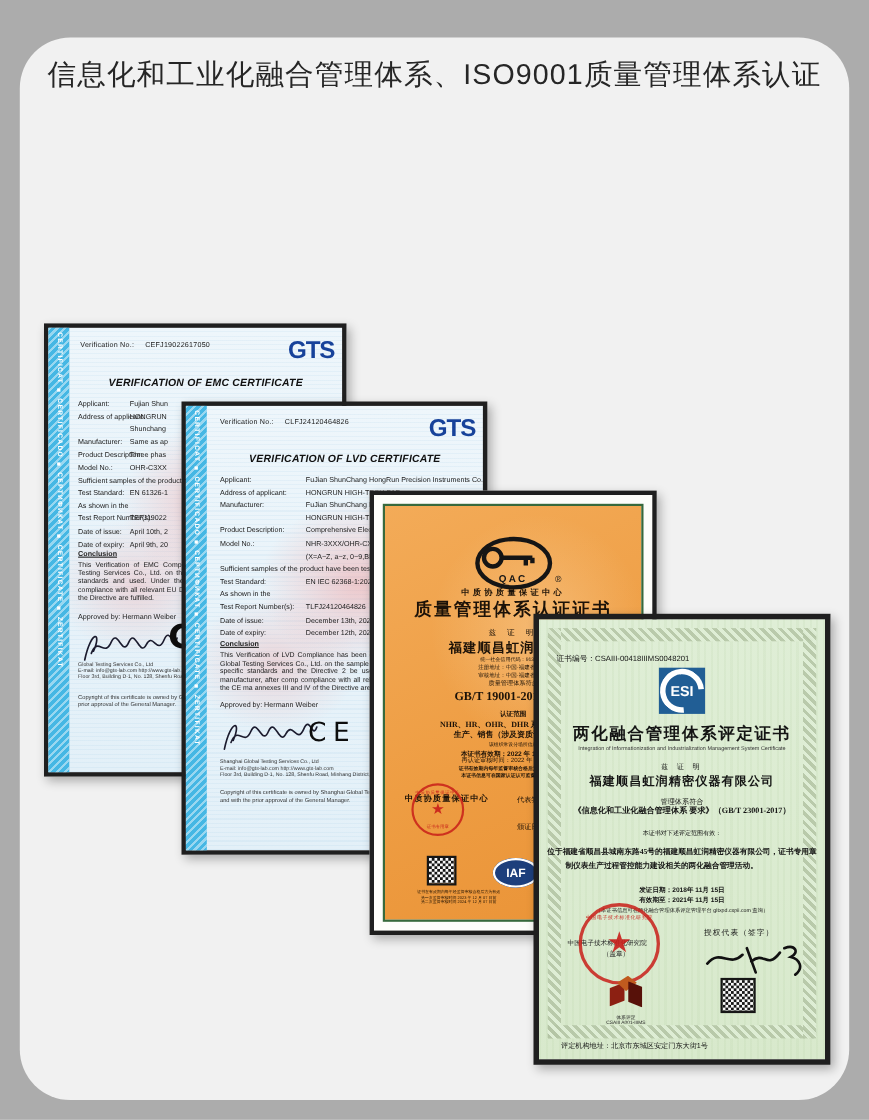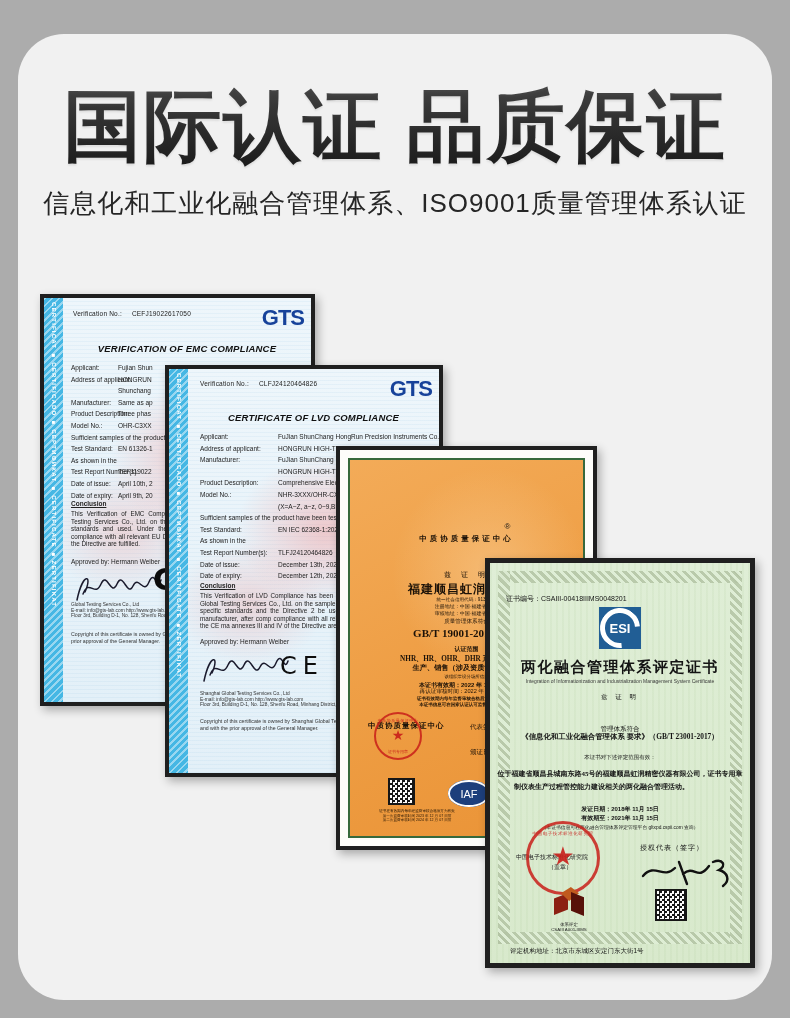--- a/index.html
+++ b/index.html
@@ -65,21 +65,21 @@
   .serif{font-family:"Liberation Serif","DejaVu Serif",serif;}
   .qleft{position:absolute;color:#1c1208;}
   .seal{position:absolute;border-radius:50%;border:2.5px solid rgba(200,30,25,.85);
         color:rgba(200,30,25,.9);text-align:center;}
   .seal .star{position:absolute;left:50%;top:50%;transform:translate(-50%,-54%);}
   .seal .ring-text{position:absolute;left:0;right:0;top:4px;font-size:4px;letter-spacing:.5px;}
   .seal .seal-label{position:absolute;left:0;right:0;bottom:4px;font-size:4px;}
   .qr{position:absolute;background-image:repeating-conic-gradient(#161616 0% 25%, #fafafa 0% 50%);
       background-size:5px 5px;border:2px solid #161616;box-sizing:border-box;}
   .iaf{position:absolute;background:#1d3f7c;border-radius:50%;color:#fff;display:flex;
-       align-items:center;justify-content:center;font-weight:normal;box-shadow:inset 0 0 0 2px #fff,inset 0 0 0 4px #1d3f7c;}
+       align-items:center;justify-content:center;font-weight:bold;box-shadow:inset 0 0 0 2px #fff,inset 0 0 0 4px #1d3f7c;}
   .qr-notes{position:absolute;font-size:3.6px;line-height:4.6px;color:#241505;}
   
   .esi{background:
        repeating-linear-gradient(90deg, rgba(170,200,150,.12) 0 2px, rgba(170,200,150,0) 2px 6px),
        linear-gradient(#dfeeD6,#d8e9cc);border-width:5px;}
   .braid{position:absolute;background:repeating-linear-gradient(45deg,#b3c4a4 0 3px,#dfeed6 3px 6px);opacity:.85;}
   .braid.top{left:8px;right:8px;top:8px;height:12px;}
   .braid.bottom{left:8px;right:8px;bottom:19px;height:12px;}
   .braid.left{left:8px;top:8px;bottom:19px;width:12px;}
   .braid.right{right:8px;top:8px;bottom:19px;width:12px;}
@@ -97,32 +97,31 @@
   .hex3{right:0;top:5px;width:13px;height:24px;background:#571109;clip-path:polygon(0 0,100% 22%,100% 100%,0 78%);}
   .hexcap{position:absolute;text-align:center;font-size:4.4px;line-height:5.4px;color:#222;}
   .esig{position:absolute;}
   .tiny-behind{position:absolute;font-size:6px;color:#222;}
 </style>
 </head>
 <body>
 
 <div class="page">
  <div class="card">
-  <h1 class="title">国际认证 品质保证</h1>
   <div class="sub">信息化和工业化融合管理体系、ISO9001质量管理体系认证</div>
  </div>
 
  <div class="cert gts emc" style="left:40px;top:294px;width:275px;height:412px;z-index:1;">
   <div class="band">
         <span>CERTIFICAT ■ CERTIFICADO ■ СЕРТИФИКАТ ■ CERTIFICATE ■ ZERTIFIKAT</span>
       </div>
   <div class="gts-content">
     <div class="verif" style="left:10px;top:12px;"><span>Verification No.:</span><span class="vno">CEFJ19022617050</span></div>
     <div class="gts-logo">GTS</div>
-    <div class="gts-title" style="top:45px;">VERIFICATION OF EMC COMPLIANCE</div>
+    <div class="gts-title" style="top:45px;">VERIFICATION OF EMC CERTIFICATE</div>
     <div class="rows" style="top:64px;">
 
     <div class="grow">
             <span class="l">Applicant:</span>
             <span class="v">Fujian Shun</span>
           </div>
           <div class="grow">
             <span class="l">Address of applicant:</span>
             <span class="v">HONGRUN</span>
           </div>
@@ -186,21 +185,21 @@
   </div>
  </div>
 
  <div class="cert gts lvd" style="left:165px;top:365px;width:278px;height:412px;z-index:2;">
   <div class="band">
         <span>CERTIFICAT ■ CERTIFICADO ■ СЕРТИФИКАТ ■ CERTIFICATE ■ ZERTIFIKAT</span>
       </div>
   <div class="gts-content">
     <div class="verif" style="left:12px;top:11px;"><span>Verification No.:</span><span class="vno">CLFJ24120464826</span></div>
     <div class="gts-logo">GTS</div>
-    <div class="gts-title" style="top:43px;">CERTIFICATE OF LVD COMPLIANCE</div>
+    <div class="gts-title" style="top:43px;">VERIFICATION OF LVD CERTIFICATE</div>
     <div class="rows" style="top:62px;">
 
     <div class="grow">
             <span class="l">Applicant:</span>
             <span class="v">FuJian ShunChang HongRun Precision Instruments Co., LtD.</span>
           </div>
           <div class="grow">
             <span class="l">Address of applicant:</span>
             <span class="v">HONGRUN HIGH-TECH PAR</span>
           </div>
@@ -263,22 +262,32 @@
     </div>
     <div class="gcopy" style="left:12px;top:349px;">
       <div>Copyright of this certificate is owned by Shanghai Global Testing Services C</div>
       <div>and with the prior approval of the General Manager.</div>
     </div>
   </div>
  </div>
 
  <div class="cert qac" style="left:336px;top:446px;width:261px;height:404px;z-index:3;">
   <div class="qac-inner">
+    <div class="qac-logo" style="top:28px;">
+      <div class="qac-ellipse">
+        <svg width="54" height="24" viewBox="0 0 54 24" style="position:absolute;left:0;top:3px;">
+          <circle cx="12" cy="12" r="8" fill="none" stroke="#151515" stroke-width="4"></circle>
+          <path d="M20,12 L48,12 M42,12 L42,19 M48,12 L48,17" stroke="#151515" stroke-width="4" fill="none"></path>
+        </svg>
+        <div class="qac-word">QAC</div>
+      </div>
+    </div>
     <div class="qac-reg" style="top:62px;">®</div>
     <div class="qc" style="top:74px;font-size:7.5px;font-weight:bold;letter-spacing:3px;">中质协质量保证中心</div>
+    <div class="qc serif" style="top:84px;font-size:16px;font-weight:bold;letter-spacing:2px;">质量管理体系认证证书</div>
     <div class="qc" style="top:110px;font-size:7px;letter-spacing:4px;">兹 证 明</div>
     <div class="qc serif" style="top:121px;font-size:12px;font-weight:bold;letter-spacing:1px;">福建顺昌虹润精密仪</div>
     <div class="qc" style="top:137px;font-size:4.6px;">统一社会信用代码：91350TE</div>
     <div class="qc" style="top:143px;font-size:5px;">注册地址：中国·福建省·顺昌</div>
     <div class="qc" style="top:150px;font-size:5px;">审核地址：中国·福建省·顺昌</div>
     <div class="qc" style="top:158px;font-size:5.6px;">质量管理体系符合</div>
     <div class="qc serif" style="top:167px;font-size:11px;font-weight:bold;">GB/T 19001-2016/ ISO</div>
     <div class="qc" style="top:185px;font-size:6px;font-weight:bold;">认证范围</div>
     <div class="qc serif" style="top:194px;font-size:7.2px;font-weight:bold;">NHR、HR、OHR、DHR 系列工业自动化</div>
     <div class="qc serif" style="top:203px;font-size:7.2px;font-weight:bold;">生产、销售（涉及资质许可，与资</div>
@@ -311,20 +320,21 @@
   <div class="braid left"></div>
   <div class="braid right"></div>
   <div class="qleft" style="left:16px;top:31px;font-size:7px;color:#141414;"><span>证书编号：</span><span>CSAIII-00418IIIMS0048201</span></div>
   <div class="esi-logo" style="top:44px;">
     <div class="esi-c"></div>
     <div class="esi-txt">ESI</div>
   </div>
   <div class="ec" style="top:95px;font-size:15px;font-weight:bold;letter-spacing:1.5px;">两化融合管理体系评定证书</div>
   <div class="ec" style="top:115px;font-size:5px;color:#3a3a3a;">Integration of Informationization and Industrialization Management System Certificate</div>
   <div class="ec" style="top:130px;font-size:6.5px;letter-spacing:3px;">兹 证 明</div>
+  <div class="ec serif" style="top:140px;font-size:11px;font-weight:bold;letter-spacing:1px;">福建顺昌虹润精密仪器有限公司</div>
   <div class="ec" style="top:162px;font-size:6.5px;">管理体系符合</div>
   <div class="ec serif" style="top:169px;font-size:7.4px;font-weight:bold;">《信息化和工业化融合管理体系 要求》（GB/T 23001-2017）</div>
   <div class="ec" style="top:191px;font-size:5.5px;">本证书对下述评定范围有效：</div>
   <div class="ec serif" style="top:206px;font-size:7px;font-weight:bold;">位于福建省顺昌县城南东路45号的福建顺昌虹润精密仪器有限公司，证书专用章</div>
   <div class="ec serif" style="top:219px;font-size:7px;font-weight:bold;text-align:left;padding-left:24px;">制仪表生产过程管控能力建设相关的两化融合管理活动。</div>
   <div class="ec" style="top:242px;font-size:6px;font-weight:bold;">发证日期：2018年 11月 15日</div>
   <div class="ec" style="top:251px;font-size:6px;font-weight:bold;">有效期至：2021年 11月 15日</div>
   <div class="ec" style="top:261px;font-size:4.8px;">（本证书信息可在两化融合管理体系评定管理平台 gltxpd.cspii.com 查询）</div>
   <div class="tiny-behind" style="left:26px;top:290px;">中国电子技术标准化研究院</div>
   <div class="tiny-behind" style="left:58px;top:300px;">（盖章）</div>

